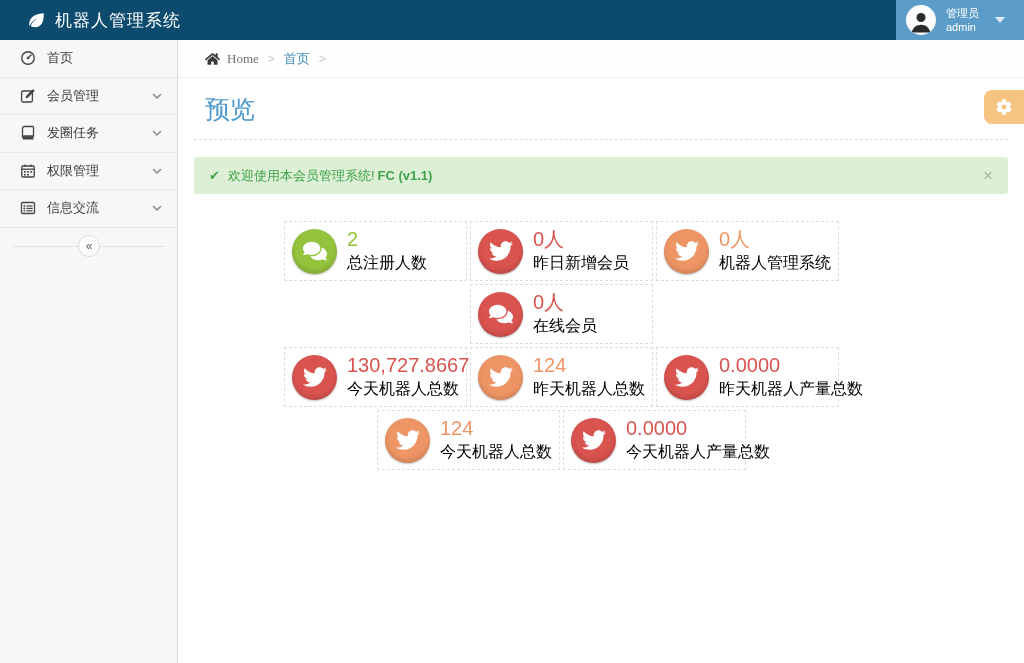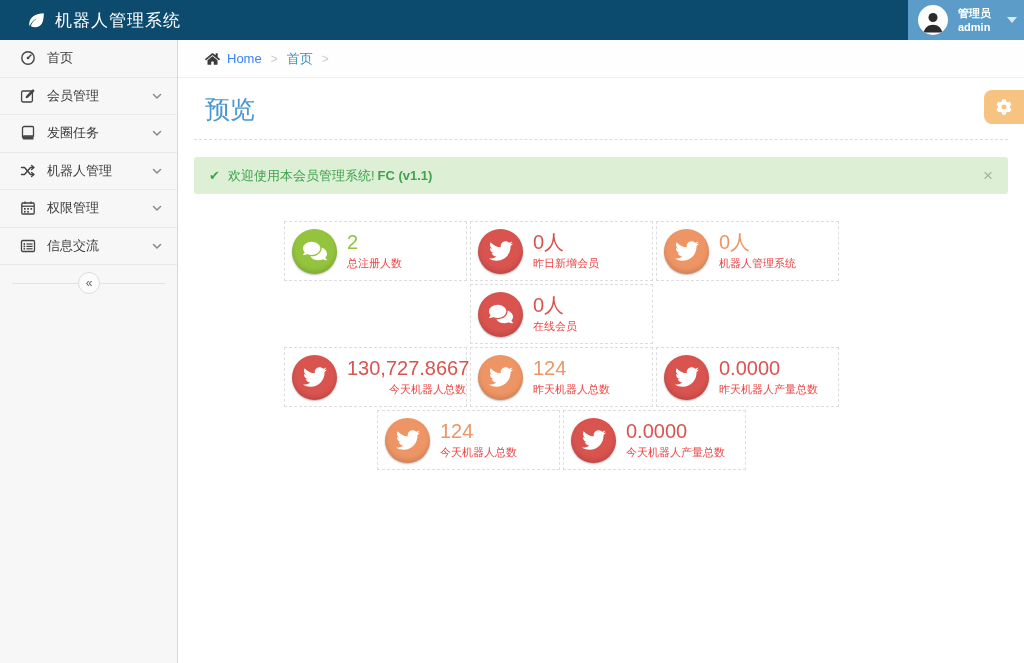--- a/index.html
+++ b/index.html
@@ -6,21 +6,21 @@
   html,body { margin:0; padding:0; }
   body {
     width:1024px; height:663px; overflow:hidden;
     font-family:"Liberation Sans","DejaVu Sans",sans-serif;
     background:#fff; color:#333;
   }
   
   .header { height:40px; background:#4689b9; display:flex; justify-content:space-between; align-items:stretch; }
   .logo { display:flex; align-items:center; gap:10px; padding-left:28px; color:#fff; font-size:17px; letter-spacing:1px; }
   .logo svg { width:17px; height:17px; fill:#fff; }
-  .user-panel { width:116px; background:#5b9cc8; display:flex; align-items:center; gap:10px; padding-left:10px; cursor:pointer;font-weight:bold; }
+  .user-panel { width:128px; background:#5b9cc8; display:flex; align-items:center; gap:10px; padding-left:10px; cursor:pointer; }
   .avatar { width:30px; height:30px; border-radius:50%; background:#fdfdfd; display:flex; align-items:center; justify-content:center; overflow:hidden; flex:none; }
   .avatar svg { width:24px; height:24px; margin-top:4px; }
   .user-text { color:#fff; font-size:11px; line-height:1.3; }
   .caret { width:10px; height:6px; color:#dce9f2; margin-left:6px; }
   .caret svg { display:block; width:10px; height:6px; fill:currentColor; }
 
   
   .layout { display:flex; height:623px; }
   .sidebar { width:178px; background:#f7f7f7; border-right:1px solid #d9d9d9; flex:none; }
   .side-item { height:37.5px; display:flex; align-items:center; padding:0 14px 0 20px; border-bottom:1px solid #e9e9e9; font-size:13px; color:#3c3c3c; cursor:pointer; }
@@ -54,21 +54,21 @@
   
   .stats { margin:27px 0 0 106px; }
   .stat-row { display:flex; }
   .stat-row.offset-full { margin-left:186px; }
   .stat-row.offset-half { margin-left:93px; }
   .stat-card { width:183px; height:60px; border:1px dashed #ddd; background:#fff; display:flex; align-items:center; padding-left:7px; margin:0 3px 3px 0; }
   .circle { width:45px; height:45px; border-radius:50%; flex:none; display:flex; align-items:center; justify-content:center; box-shadow:0 1px 2px rgba(0,0,0,.28), inset 0 -3px 4px rgba(0,0,0,.12); }
   .circle svg { width:24px; height:24px; fill:#fff; }
   .meta { margin-left:10px; min-width:0; }
   .num { font-size:20px; line-height:1.1; white-space:nowrap; }
-  .lbl { font-size:11px; color:#ef4444; margin-top:3px; white-space:nowrap;text-align:right; }
+  .lbl { font-size:16px; color:#000000; margin-top:3px; white-space:nowrap; }
 </style>
 </head>
 <body>
 
 <div class="header" style="background: #0c4a6e;">
   <div class="logo">
     <svg viewBox="0 0 16 16">
         <path d="M14.9 1.1C7.6 1.4 2.4 4 1.3 9.8c-.4 2 .3 3.7.3 3.7S2.8 8.2 9 5.9c0 0-5.2 2.6-6.3 7.6 4.3 1.9 8.6.5 10.4-2.7 1.9-3.3 1.8-9.7 1.8-9.7z"></path>
       </svg>
     <span>机器人管理系统</span>
@@ -129,36 +129,20 @@
           </span>
           <span class="s-label">发圈任务</span>
           <span class="chev">
             <svg viewBox="0 0 12 12" fill="none" stroke="currentColor" stroke-width="1.5" stroke-linecap="round" stroke-linejoin="round">
               <path d="M2.5 4.5L6 8l3.5-3.5"></path>
             </svg>
           </span>
         </div>
         <div class="side-item">
           <span class="s-icon">
-            <svg viewBox="0 0 16 16" fill="none" stroke="currentColor" stroke-width="1.4" stroke-linecap="round" stroke-linejoin="round">
-              <path d="M1.5 4.5h3l6 7h2.8"></path>
-              <path d="M1.5 11.5h3l6-7h2.8"></path>
-              <path d="M11.6 2.5l2.4 2-2.4 2"></path>
-              <path d="M11.6 9.5l2.4 2-2.4 2"></path>
-            </svg>
-          </span>
-          <span class="s-label">机器人管理</span>
-          <span class="chev">
-            <svg viewBox="0 0 12 12" fill="none" stroke="currentColor" stroke-width="1.5" stroke-linecap="round" stroke-linejoin="round">
-              <path d="M2.5 4.5L6 8l3.5-3.5"></path>
-            </svg>
-          </span>
-        </div>
-        <div class="side-item">
-          <span class="s-icon">
             <svg viewBox="0 0 16 16">
               <rect x="1.8" y="3" width="12.4" height="11" rx="1" fill="none" stroke="currentColor" stroke-width="1.3"></rect>
               <line x1="1.8" y1="6.2" x2="14.2" y2="6.2" stroke="currentColor" stroke-width="1.3"></line>
               <line x1="5" y1="1.4" x2="5" y2="3.8" stroke="currentColor" stroke-width="1.3"></line>
               <line x1="11" y1="1.4" x2="11" y2="3.8" stroke="currentColor" stroke-width="1.3"></line>
               <g fill="currentColor">
                 <rect x="4" y="8" width="1.7" height="1.7"></rect>
                 <rect x="7.2" y="8" width="1.7" height="1.7"></rect>
                 <rect x="10.4" y="8" width="1.7" height="1.7"></rect>
                 <rect x="4" y="10.9" width="1.7" height="1.7"></rect>
@@ -194,21 +178,21 @@
         </div>
       </div>
     <div class="collapse-row">
       <div class="collapse-line"></div>
       <div class="collapse-btn">«</div>
     </div>
   </div>
 
   <div class="main">
     <div class="breadcrumb-bar">
-      <span class="bc-home" style="color: #3b82f6;">
+      <span class="bc-home" style="color: #737373; font-family: Liberation Serif, serif;">
         <span class="h-icon">
           <svg viewBox="0 0 576 512">
               <path d="M280.37 148.26L96 300.11V464a16 16 0 0 0 16 16l112.06-.29a16 16 0 0 0 15.92-16V368a16 16 0 0 1 16-16h64a16 16 0 0 1 16 16v95.64a16 16 0 0 0 16 16.05L464 480a16 16 0 0 0 16-16V300L295.67 148.26a12.19 12.19 0 0 0-15.3 0zM571.6 251.47L488 182.56V44.05a12 12 0 0 0-12-12h-56a12 12 0 0 0-12 12v72.61L318.47 43a48 48 0 0 0-61 0L4.34 251.47a12 12 0 0 0-1.6 16.9l25.5 31A12 12 0 0 0 45.15 301l235.22-193.74a12.19 12.19 0 0 1 15.3 0L530.9 301a12 12 0 0 0 16.9-1.6l25.5-31a12 12 0 0 0-1.7-16.93z"></path>
             </svg>
         </span>
         <span>Home</span>
       </span>
       <span class="bc-sep">&gt;</span>
       <span class="bc-link" style="color: rgb(60, 141, 188);">首页</span>
       <span class="bc-sep">&gt;</span>

